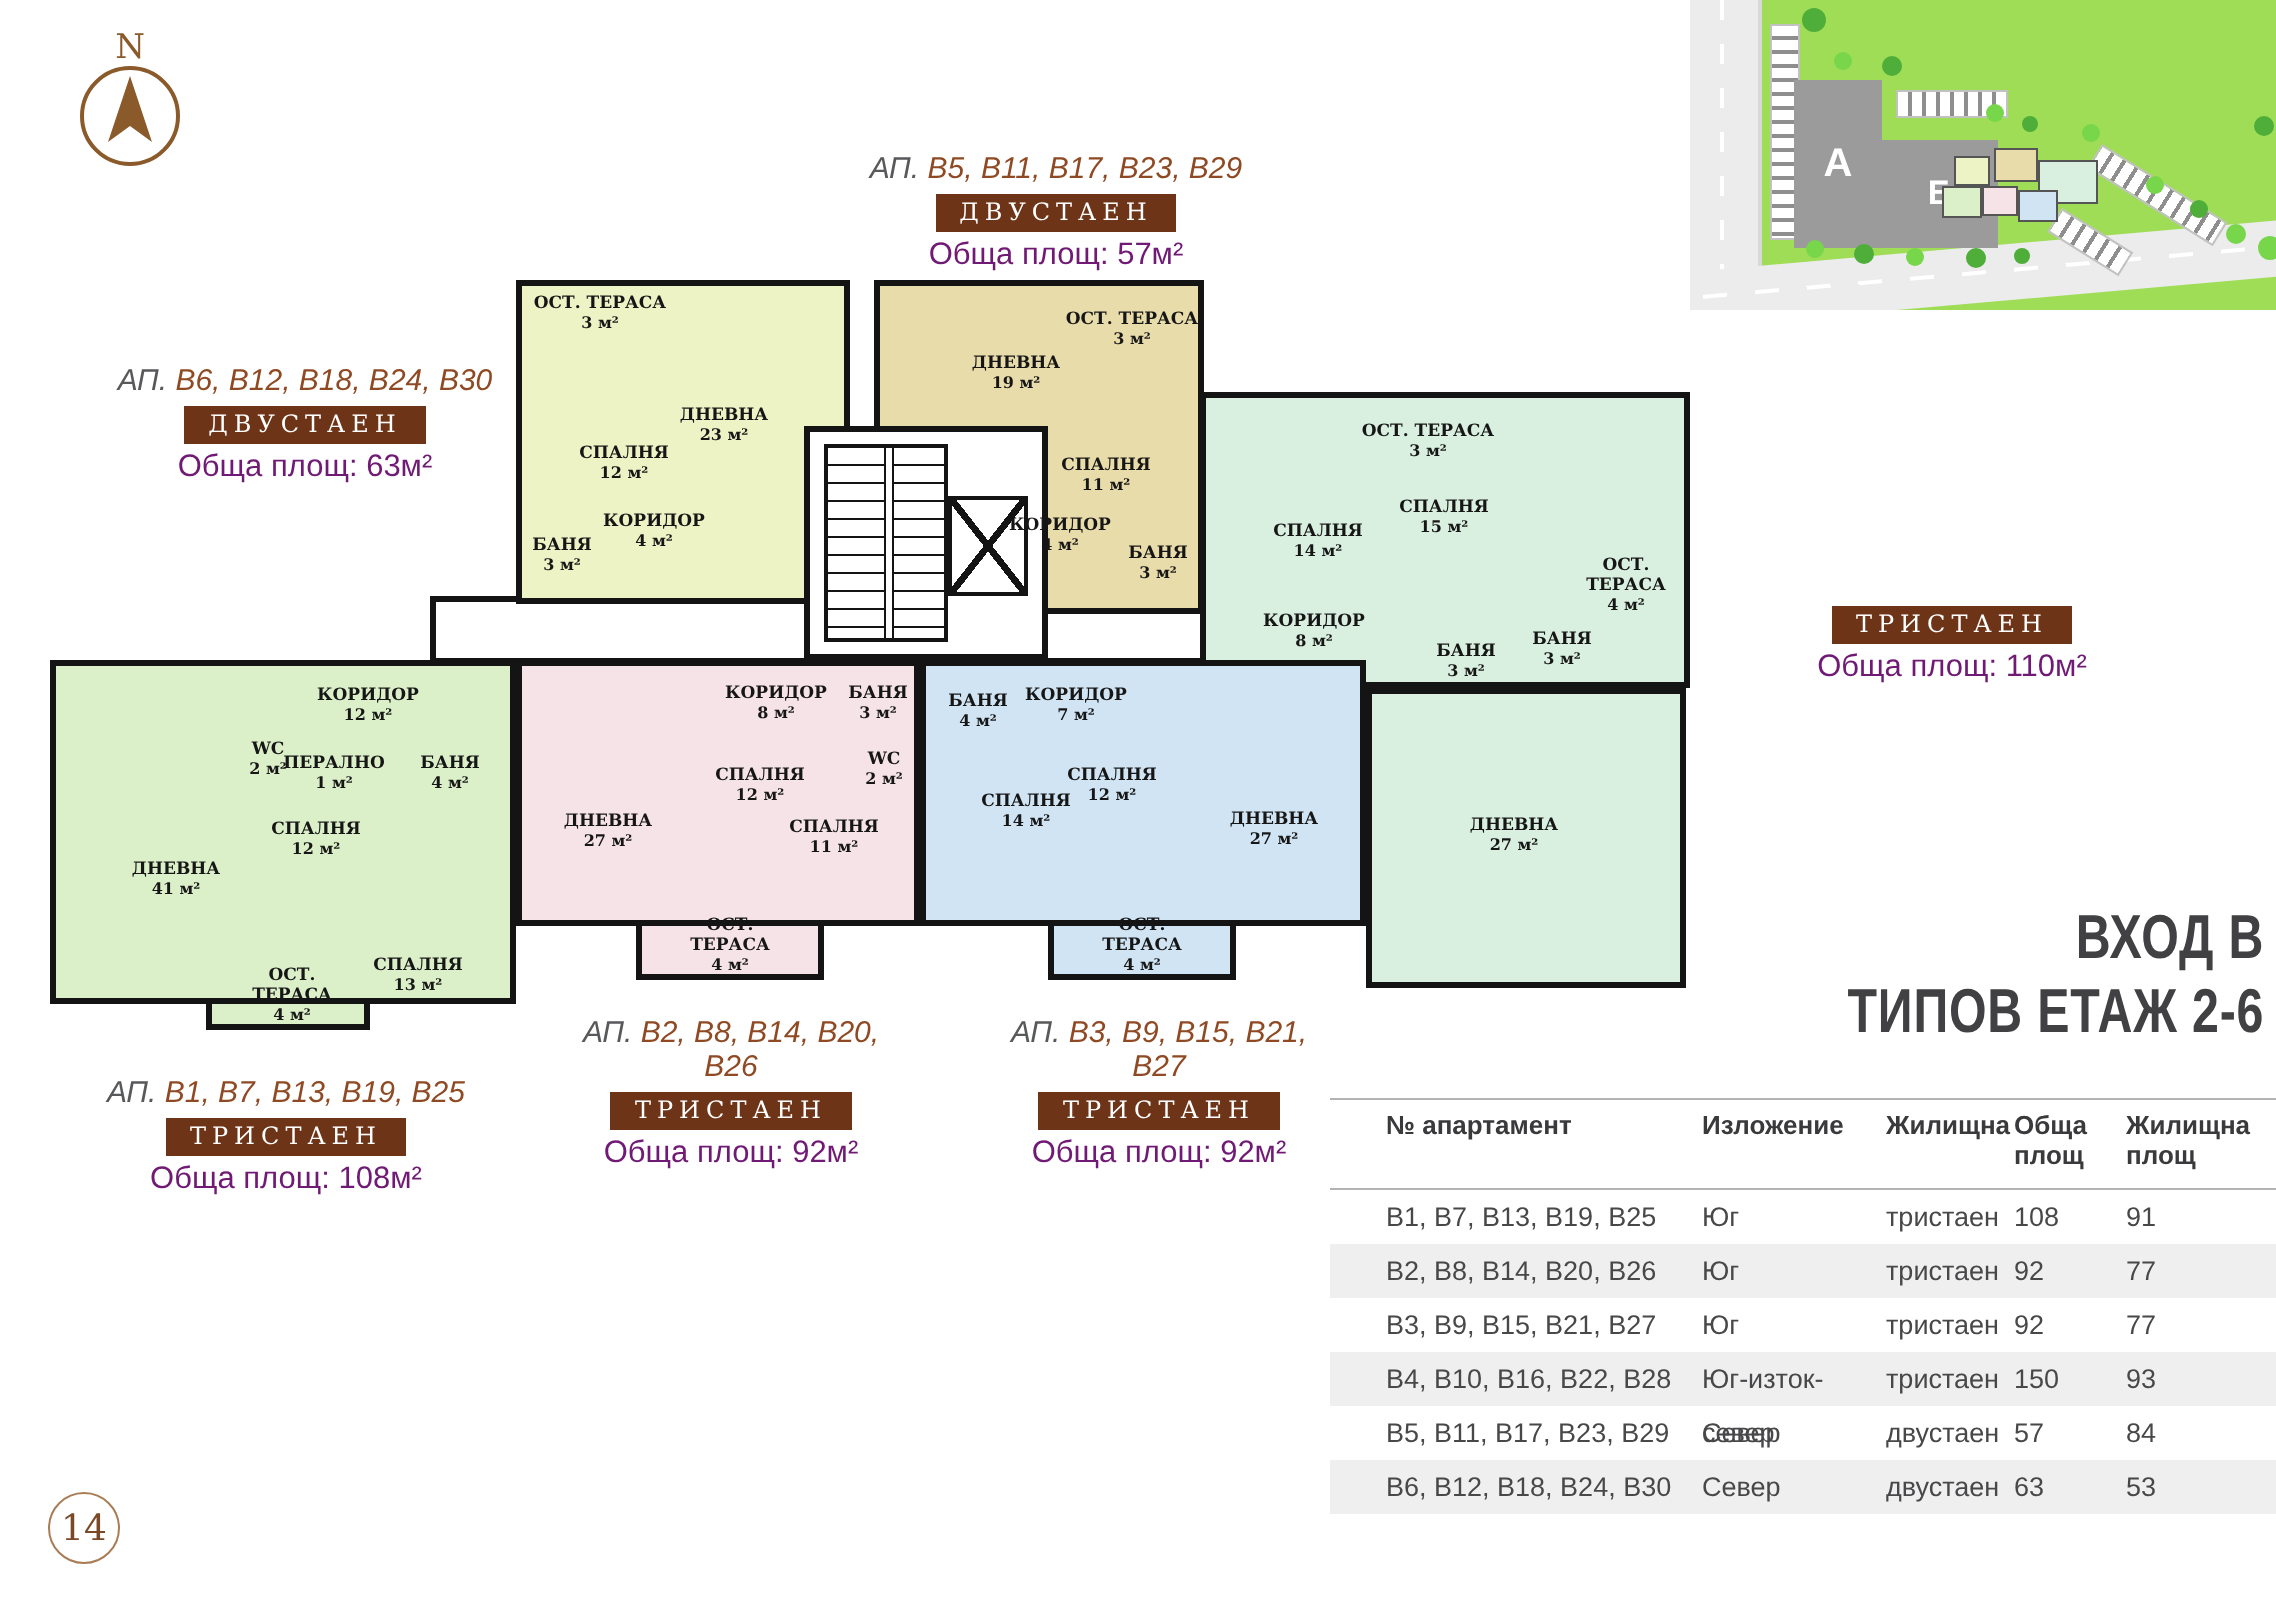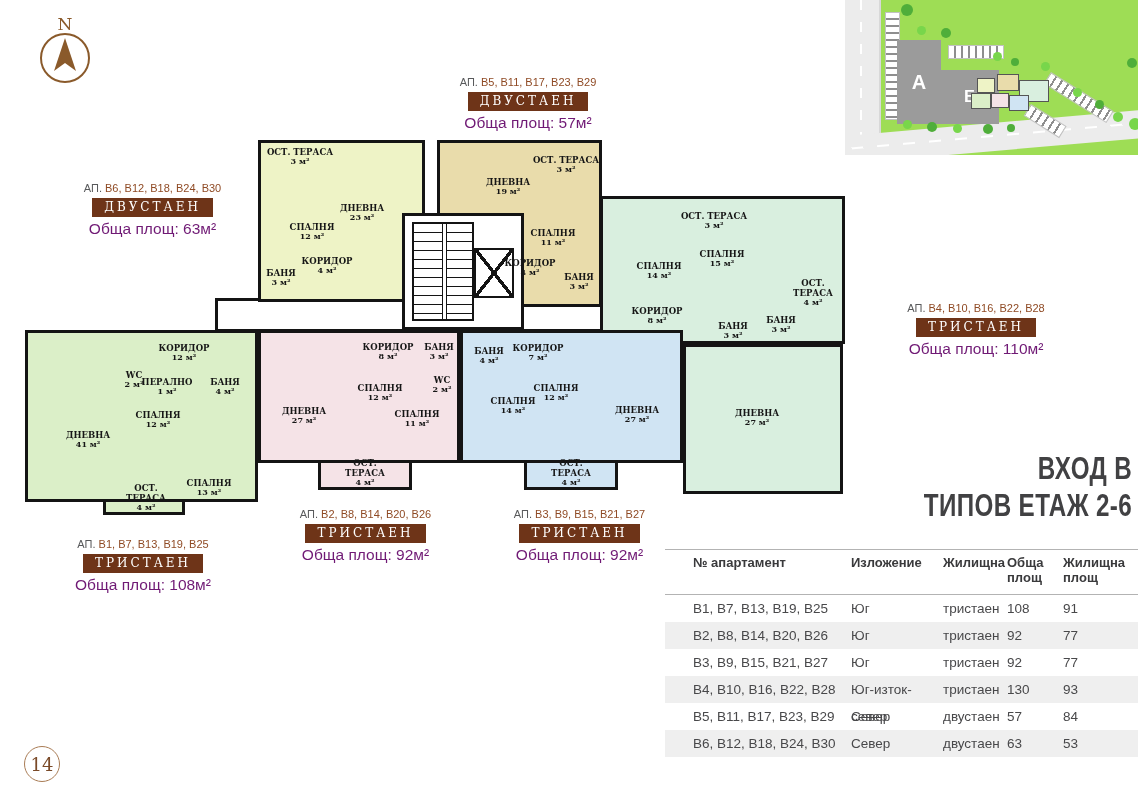--- a/index.html
+++ b/index.html
@@ -22,21 +22,21 @@
         font-family:"DejaVu Serif",serif;font-weight:bold;color:#161616;line-height:1.2;}
   .room span{display:block;font-size:8.5px;}
   .room .ra{font-size:8px;}
   .room.w3{width:54px;}
   .watermark{position:absolute;left:50px;top:350px;z-index:3;pointer-events:none;white-space:nowrap;
         font-family:"DejaVu Serif",serif;font-weight:bold;font-size:105px;letter-spacing:4px;
         color:rgba(255,255,255,0.55);}
 
   
   .alabel{position:absolute;text-align:center;z-index:6;}
-  .alabel .l1{font-size:11px;color:#58595b;margin-bottom:3px;}
+  .alabel .l1{font-size:15px;color:#58595b;margin-bottom:3px;font-style:italic;}
   .alabel .units{color:#8f4a24;}
   .alabel .badge{display:inline-block;background:#6e3418;color:#fff;font-family:"DejaVu Serif",serif;
         font-size:12px;letter-spacing:3px;padding:2px 12px 3px;margin:1px 0 3px;}
   .alabel .area{font-size:15.5px;color:#701a75;}
 
   
   .plan-title{position:absolute;right:6px;top:450px;text-align:right;color:#414143;font-weight:bold;
         font-size:31px;line-height:37px;transform:scaleX(0.78);transform-origin:100% 0;letter-spacing:0.5px;}
 
   
@@ -308,21 +308,20 @@
     <div class="l1"><span>АП.</span> <span class="units">B5, B11, B17, B23, B29</span></div>
     <div><span class="badge">ДВУСТАЕН</span></div>
     <div class="area">Обща площ: 57м²</div>
   </div>
   <div class="alabel" style="left:55px;top:182px;width:195px;">
     <div class="l1"><span>АП.</span> <span class="units">B6, B12, B18, B24, B30</span></div>
     <div><span class="badge">ДВУСТАЕН</span></div>
     <div class="area">Обща площ: 63м²</div>
   </div>
   <div class="alabel" style="left:862px;top:302px;width:228px;">
-    <div class="l1"><span>АП.</span> <span class="units">B4, B10, B16, B22, B28</span></div>
     <div><span class="badge">ТРИСТАЕН</span></div>
     <div class="area">Обща площ: 110м²</div>
   </div>
   <div class="alabel" style="left:48px;top:538px;width:190px;">
     <div class="l1"><span>АП.</span> <span class="units">B1, B7, B13, B19, B25</span></div>
     <div><span class="badge">ТРИСТАЕН</span></div>
     <div class="area">Обща площ: 108м²</div>
   </div>
   <div class="alabel" style="left:278px;top:508px;width:175px;">
     <div class="l1"><span>АП.</span> <span class="units">B2, B8, B14, B20, B26</span></div>
@@ -368,21 +367,21 @@
       <div>B3, B9, B15, B21, B27</div>
       <div>Юг</div>
       <div>тристаен</div>
       <div>92</div>
       <div>77</div>
     </div>
     <div class="t-row alt">
       <div>B4, B10, B16, B22, B28</div>
       <div>Юг-изток-север</div>
       <div>тристаен</div>
-      <div>130</div>
+      <div>150</div>
       <div>93</div>
     </div>
     <div class="t-row">
       <div>B5, B11, B17, B23, B29</div>
       <div>Север</div>
       <div>двустаен</div>
       <div>57</div>
       <div>84</div>
     </div>
     <div class="t-row alt">

